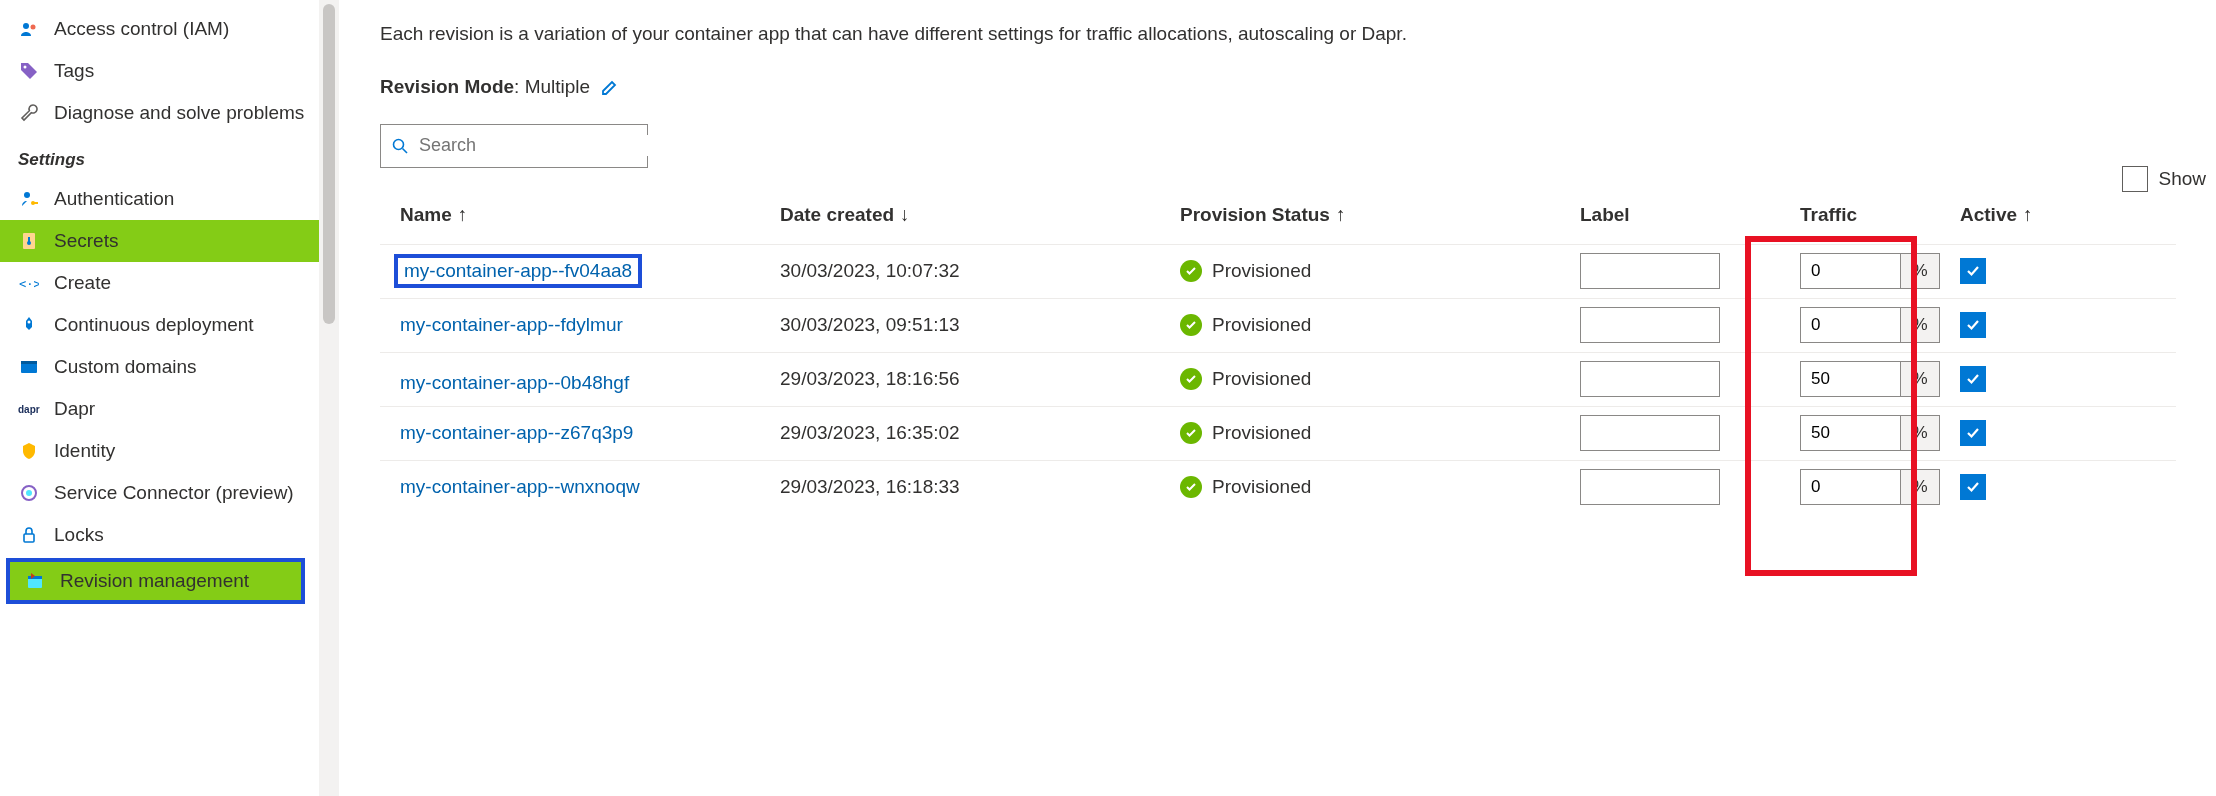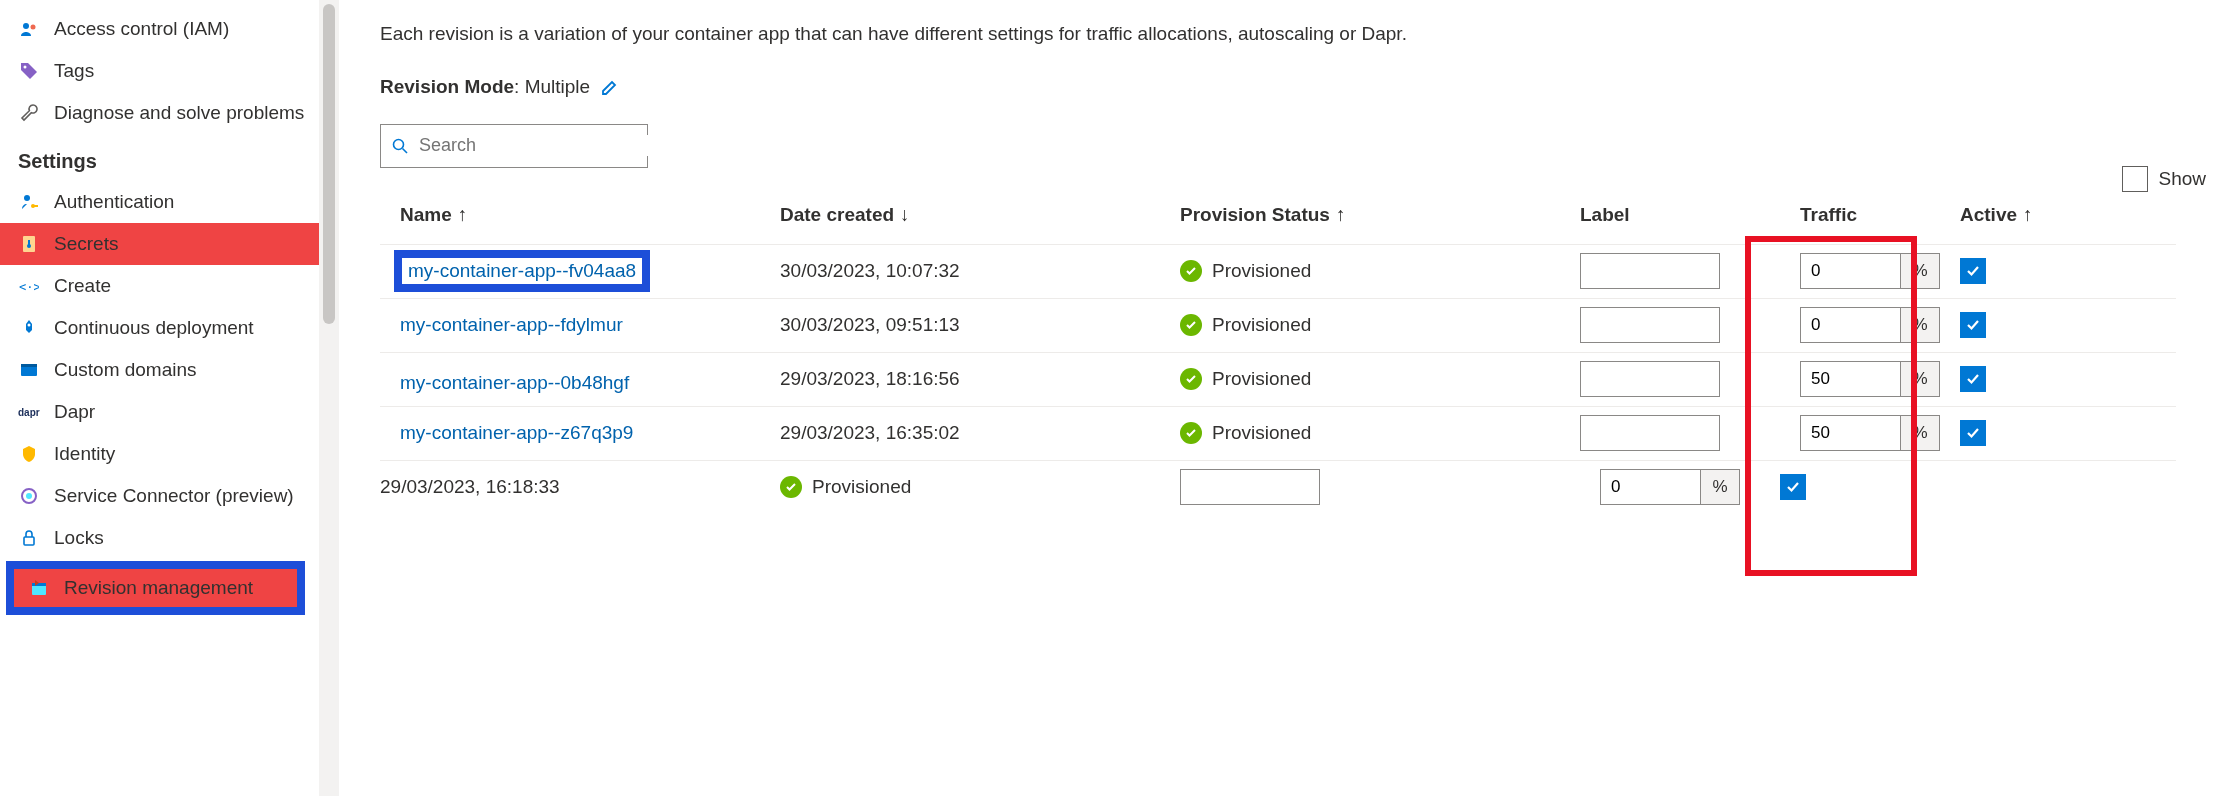--- a/index.html
+++ b/index.html
@@ -37,37 +37,38 @@
   }
   .nav-item {
     display: flex;
     align-items: center;
     gap: 14px;
     padding: 10px 18px;
     cursor: pointer;
     font-size: 19px;
   }
   .nav-item.selected {
-    background: #ef4444;
+    background: #84cc16;
   }
   .nav-heading {
     font-weight: 600;
     padding: 16px 18px 8px;
-    font-size: 20px;
+    font-size: 17px;
+    font-style: italic;
   }
   .nav-icon {
     width: 22px;
     height: 22px;
     display: inline-flex;
     align-items: center;
     justify-content: center;
     flex-shrink: 0;
   }
   .highlight-red {
-    border: 8px solid #1d4ed8;
+    border: 4px solid #1d4ed8;
   }
   .main {
     flex: 1;
     padding: 20px 40px 0 40px;
     overflow: hidden;
   }
   .intro {
     color: #323130;
     font-size: 19px;
     line-height: 1.45;
@@ -454,20 +455,21 @@
               <span class="traffic-pct">%</span>
             </span>
           </div>
           <div><span class="checkbox">
               <svg width="16" height="16" viewBox="0 0 16 16">
                 <path d="M3 8l3.5 3.5L13 4" stroke="#fff" stroke-width="2.2" fill="none"></path>
               </svg>
             </span></div>
         </div>
         <div class="trow">
+          <div style="padding-left: 14px;"><span class="name-wrap"><span class="name-link">my-container-app--wnxnoqw</span></span></div>
           <div>29/03/2023, 16:18:33</div>
           <div class="status-cell">
             <span class="status-dot">
               <svg width="12" height="12" viewBox="0 0 12 12">
                 <path d="M2 6l2.5 2.5L10 3" stroke="#fff" stroke-width="2" fill="none"></path>
               </svg>
             </span>
             <span>Provisioned</span>
           </div>
           <div><input class="label-input" style=""></div>

